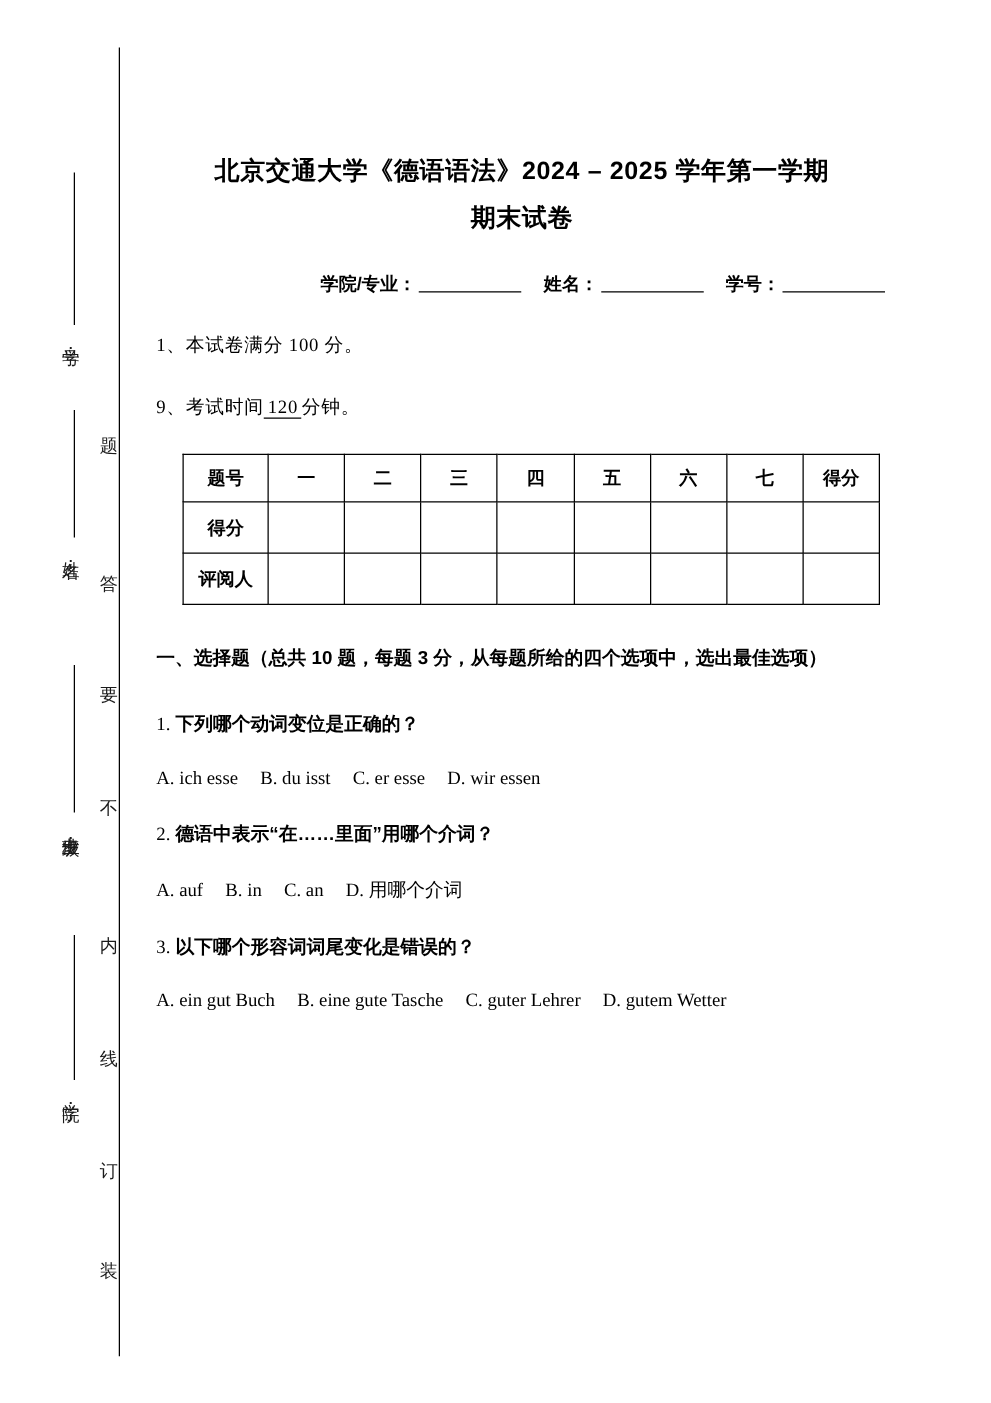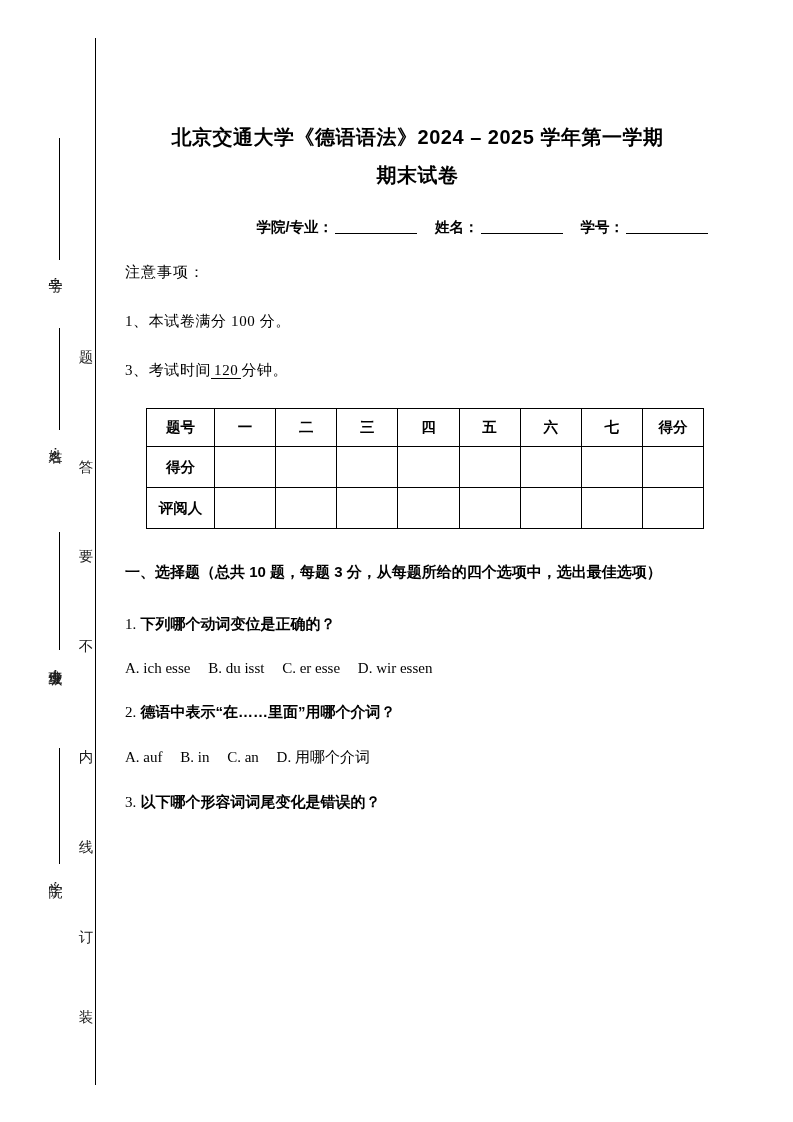--- a/index.html
+++ b/index.html
@@ -215,25 +215,24 @@
 
   <h1 id="exam-title">
     <span>北京交通大学《德语语法》2024 – 2025 学年第一学期</span>
     <span class="line2">期末试卷</span>
   </h1>
 
   <div id="student-info">
     <span>学院/专业：</span><span class="blank"></span><span class="gap"></span><span>姓名：</span><span class="blank"></span><span class="gap"></span><span>学号：</span><span class="blank"></span>
   </div>
 
-  <p class="notice-head">注意事项：</p>
 
   <p class="notice-item">1、本试卷满分 100 分。</p>
 
-  <p class="notice-item"><span>3、考试时间</span><u>120</u><span>分钟。</span></p>
+  <p class="notice-item"><span>9、考试时间</span><u>120</u><span>分钟。</span></p>
 
   <table id="score-table">
     <tbody>
       <tr>
         <td class="rowhead">题号</td>
         <td>一</td>
         <td>二</td>
         <td>三</td>
         <td>四</td>
         <td>五</td>
@@ -278,14 +277,20 @@
 
   <p class="q-stem"><span class="qnum">2.</span> <span>德语中表示“在……里面”用哪个介词？</span></p>
   <p class="q-options">
     <span class="opt">A. auf</span>
     <span class="opt">B. in</span>
     <span class="opt">C. an</span>
     <span class="opt">D. 用哪个介词</span>
   </p>
 
   <p class="q-stem"><span class="qnum">3.</span> <span>以下哪个形容词词尾变化是错误的？</span></p>
+  <p class="q-options">
+    <span class="opt">A. ein gut Buch</span>
+    <span class="opt">B. eine gute Tasche</span>
+    <span class="opt">C. guter Lehrer</span>
+    <span class="opt">D. gutem Wetter</span>
+  </p>
 
 </div>
 
 </body></html>

